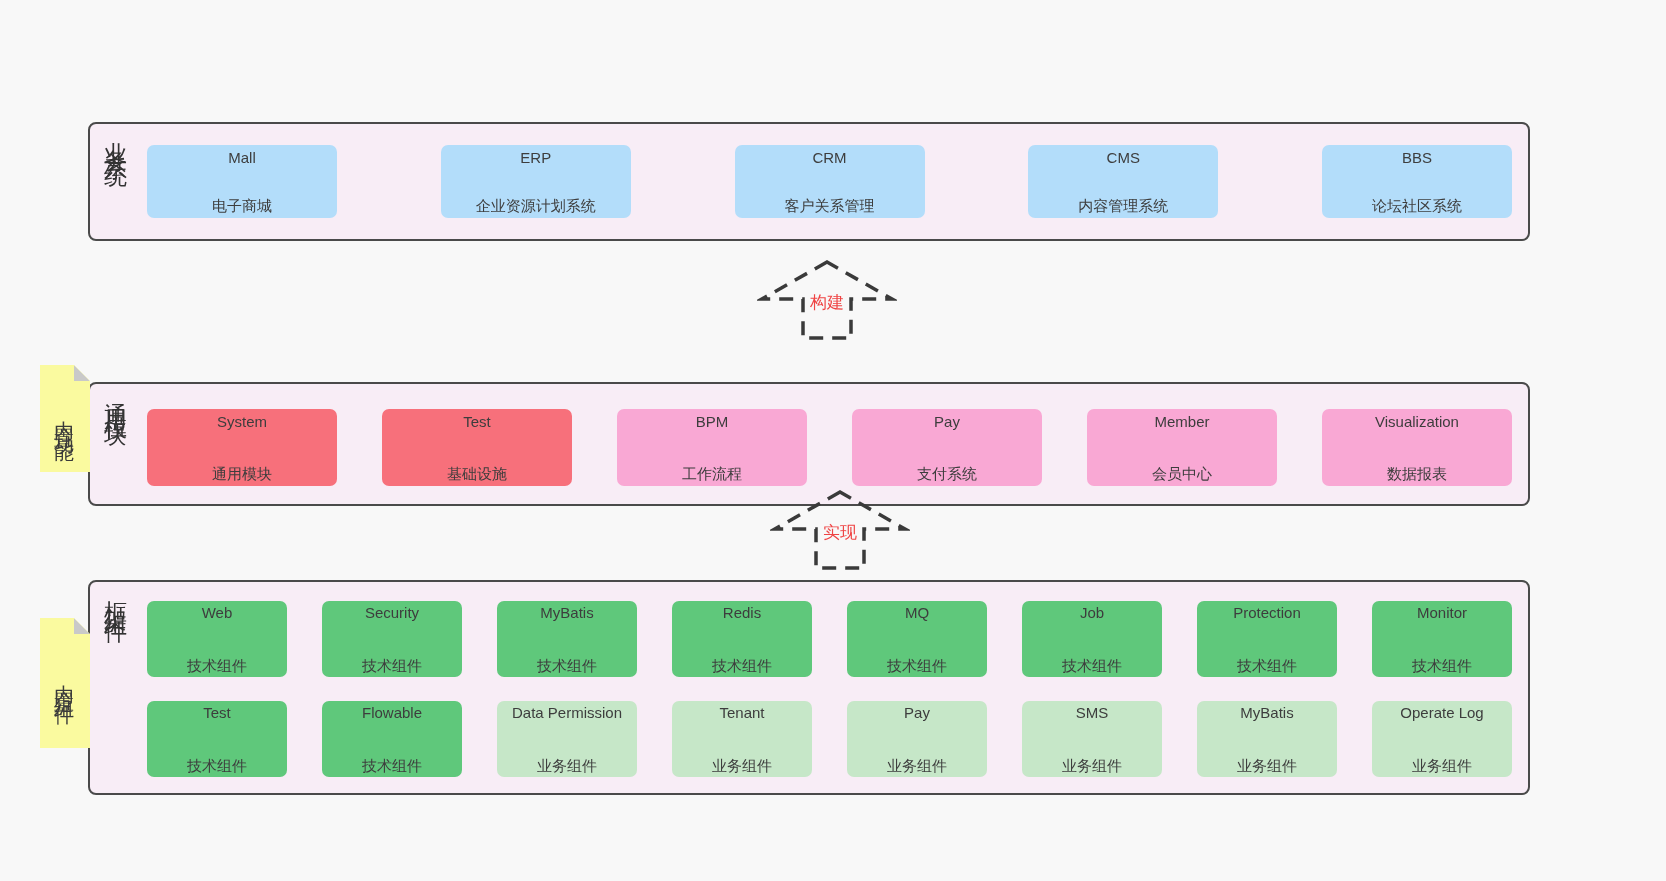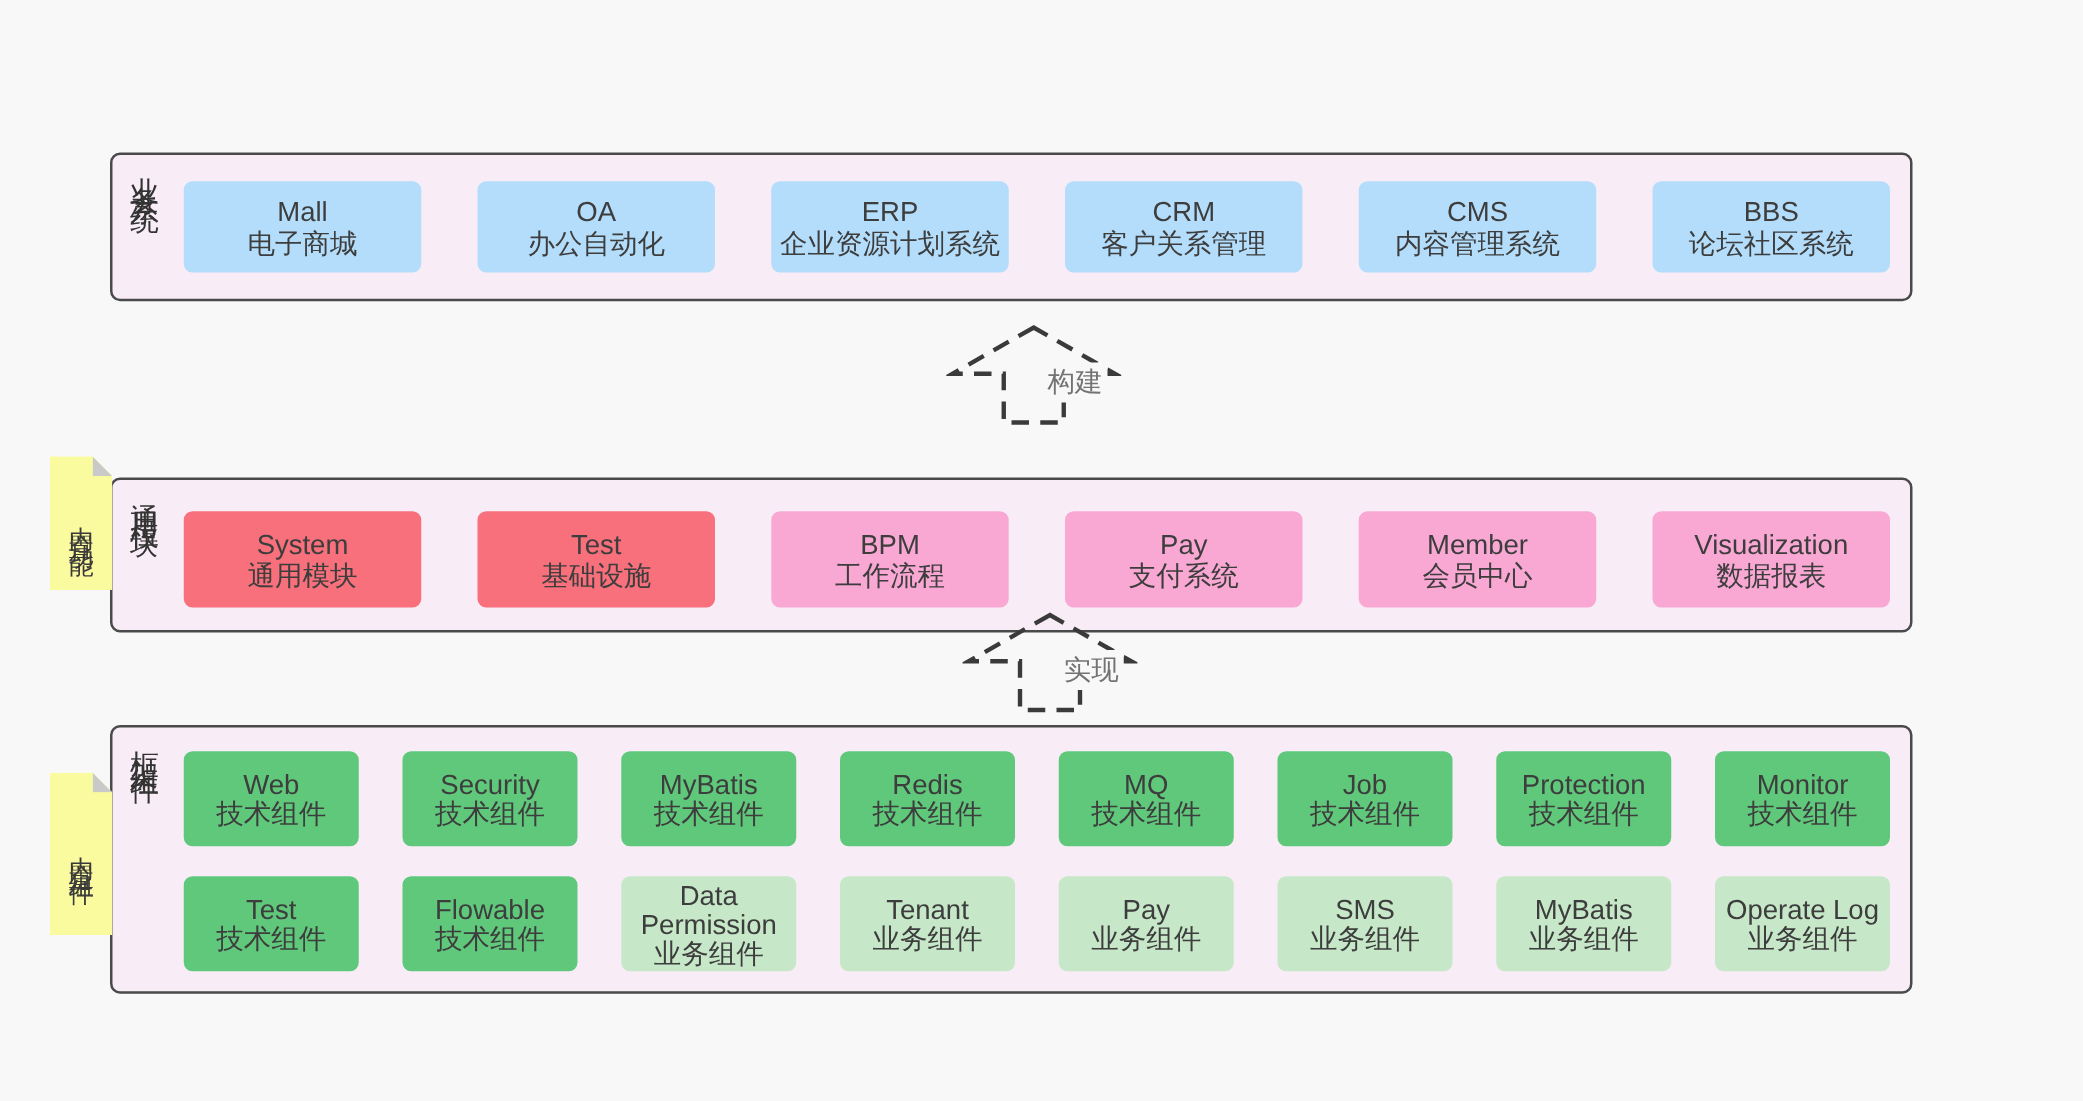--- a/index.html
+++ b/index.html
@@ -46,23 +46,23 @@
     justify-content:space-between;
   }
   .panel-1 .row{top:21px;height:73px;}
   .panel-2 .row{top:25px;height:77px;}
   .panel-3 .row-1{top:19px;height:76px;gap:20px;}
   .panel-3 .row-2{top:119px;height:76px;}
 
   .box{
     border-radius:7px;
     display:flex;flex-direction:column;
-    align-items:center;justify-content:center;
+    align-items:center;justify-content:space-between;
     text-align:center;
-    font-size:22px;
+    font-size:15px;
     line-height:25px;
     color:#3d3d3d;
   }
   .w6{width:190px;}
   .w8{width:140px;}
   .panel-3 .box{line-height:23px;}
 
   .c-blue{background:#b3ddfa;}
   .c-red{background:#f7707b;}
   .c-pink{background:#f9a8d4;}
@@ -74,24 +74,23 @@
     position:absolute;
     width:140px;height:86px;
   }
   .arrow svg{display:block;width:100%;height:100%;}
   .arrow-label{
     position:absolute;
     left:50%;top:33px;
     transform:translateX(-50%);
     background:#f8f8f8;
     padding:1px 4px;
-    font-size:22px;
-    color:#737373;
+    font-size:17px;
+    color:#ef4444;
     white-space:nowrap;
-    margin-left:33px;
   }
   .arrow-1{left:757px;top:257px;}
   .arrow-2{left:770px;top:487px;}
 
   
   .sticky{
     position:absolute;
     left:40px;width:50px;
     background:#fafa9f;
     clip-path:polygon(0 0,calc(100% - 16px) 0,100% 16px,100% 100%,0 100%);
@@ -119,24 +118,20 @@
 <div class="stage">
 
   <div class="panel panel-1">
     <div class="side-label">业务系统</div>
     <div class="row">
       <div class="box w6 c-blue">
         <div>Mall</div>
         <div>电子商城</div>
       </div>
       <div class="box w6 c-blue">
-        <div>OA</div>
-        <div>办公自动化</div>
-      </div>
-      <div class="box w6 c-blue">
         <div>ERP</div>
         <div>企业资源计划系统</div>
       </div>
       <div class="box w6 c-blue">
         <div>CRM</div>
         <div>客户关系管理</div>
       </div>
       <div class="box w6 c-blue">
         <div>CMS</div>
         <div>内容管理系统</div>

